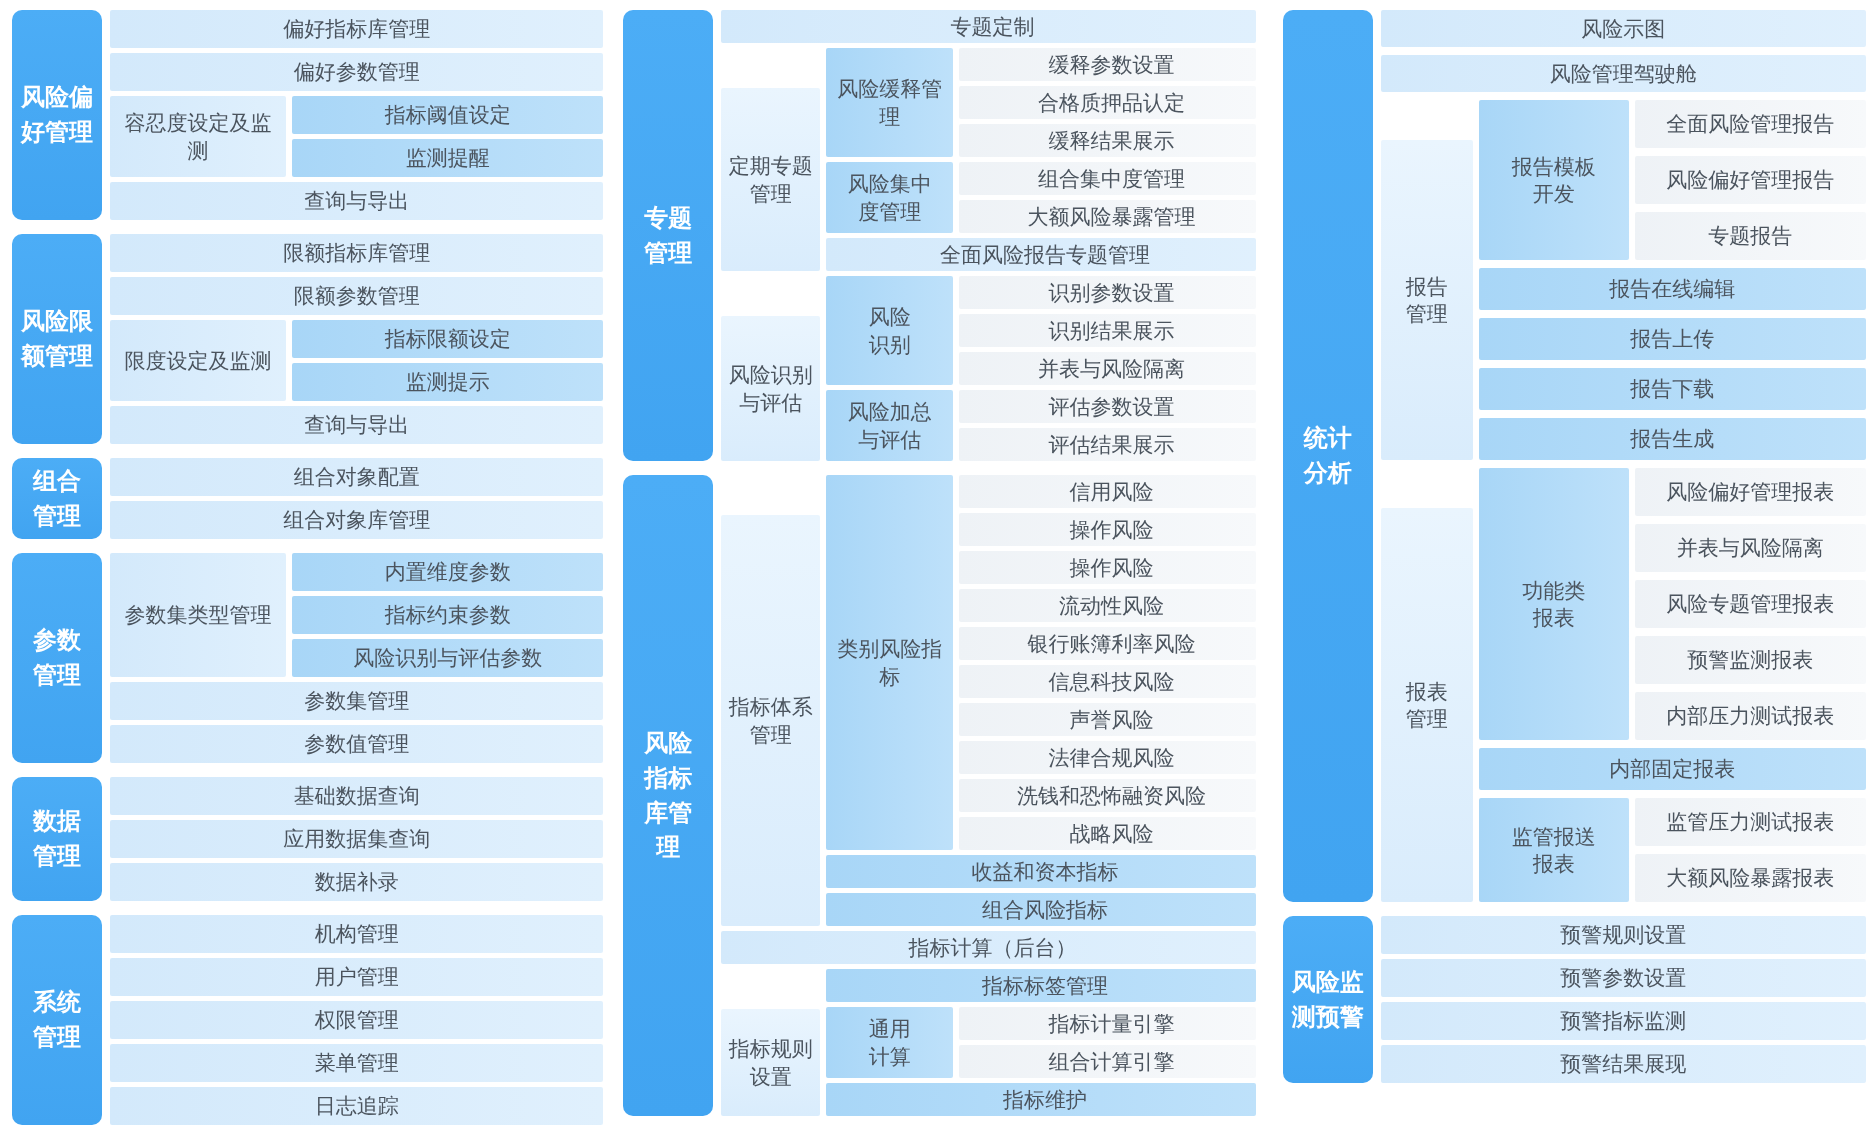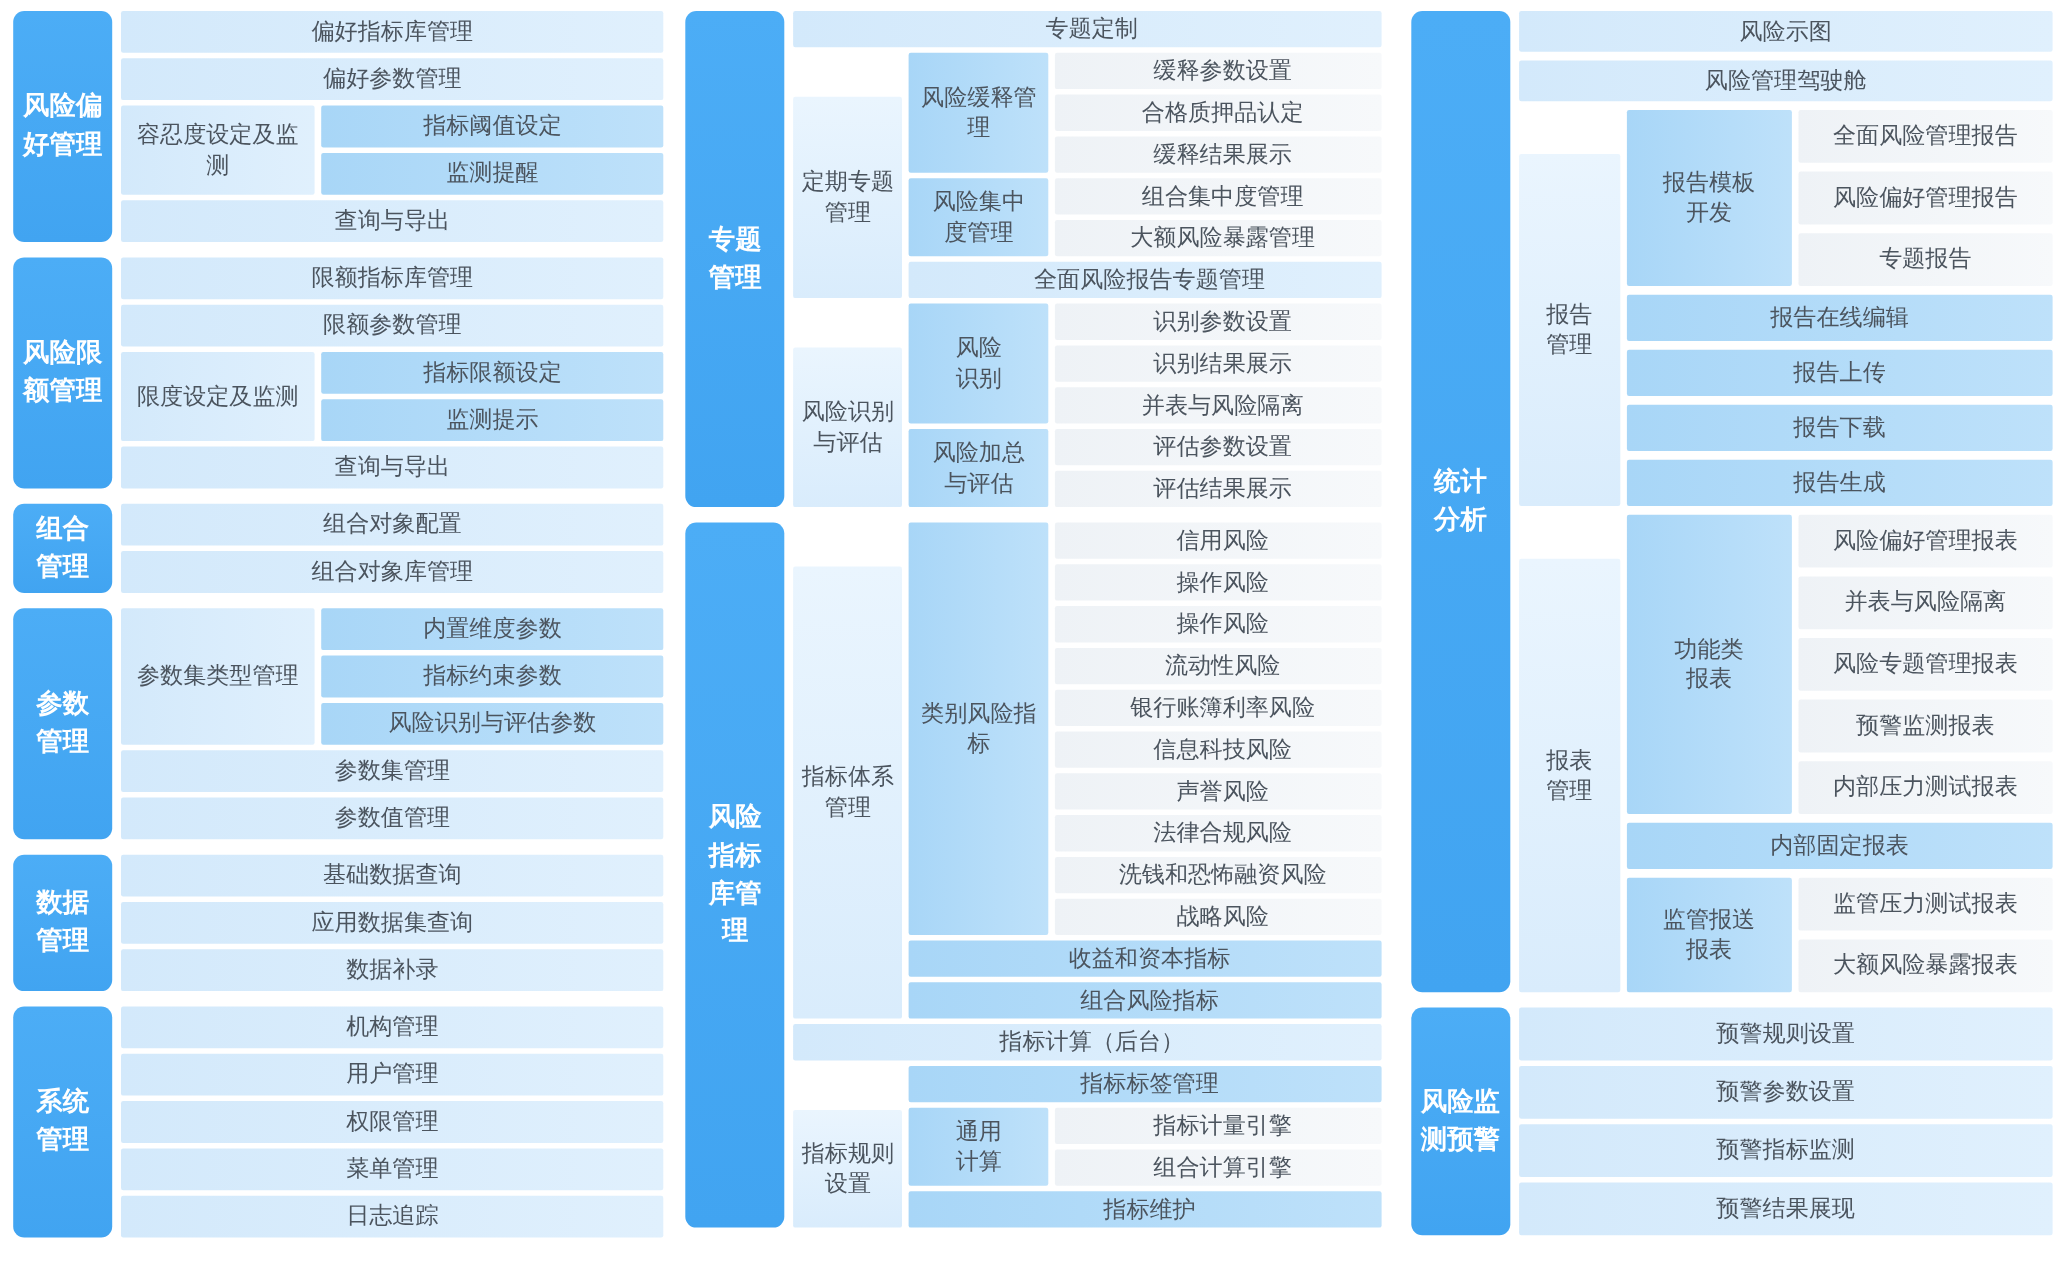--- a/index.html
+++ b/index.html
@@ -30,21 +30,21 @@
     font-size:21px;color:#4b545e;line-height:1.3;padding:0 6px;box-sizing:border-box;
     white-space:pre-line;border-radius:2px;
   }
   .light{background:linear-gradient(90deg,#d3e9fb,#e0f0fd);}
   .medium{background:linear-gradient(90deg,#a8d6f7,#bee1fa);}
   .pale{background:linear-gradient(180deg,#eaf5fe,#d9ecfc);margin-top:40px;}
   .leaf{background:linear-gradient(90deg,#eef2f6,#f7f9fb);}
   
   .g-left  .stack > .cell{height:38px;flex:none;}
   .g-mid   .stack > .cell{height:33px;flex:none;padding-left:14px;}
-  .g-right .stack > .cell{height:48px;flex:none;}
+  .g-right .stack > .cell{height:38px;flex:none;}
   #sec-stats .stack{gap:8px;}
   #sec-stats .stack > .cell{height:42px;}
   #sec-stats .stack > .cell.leaf{height:48px;}
   #sec-stats > .stack > .cell.light{height:37px;}
   
   .split > .cell.side{height:auto;flex:none;}
   .g-left  .cell.sub {flex:0 0 176px;}
   .g-mid   .cell.col2{flex:0 0 99px;}
   .g-mid   .cell.col3{flex:0 0 127px;}
   .g-right .cell.col2{flex:0 0 92px;}

